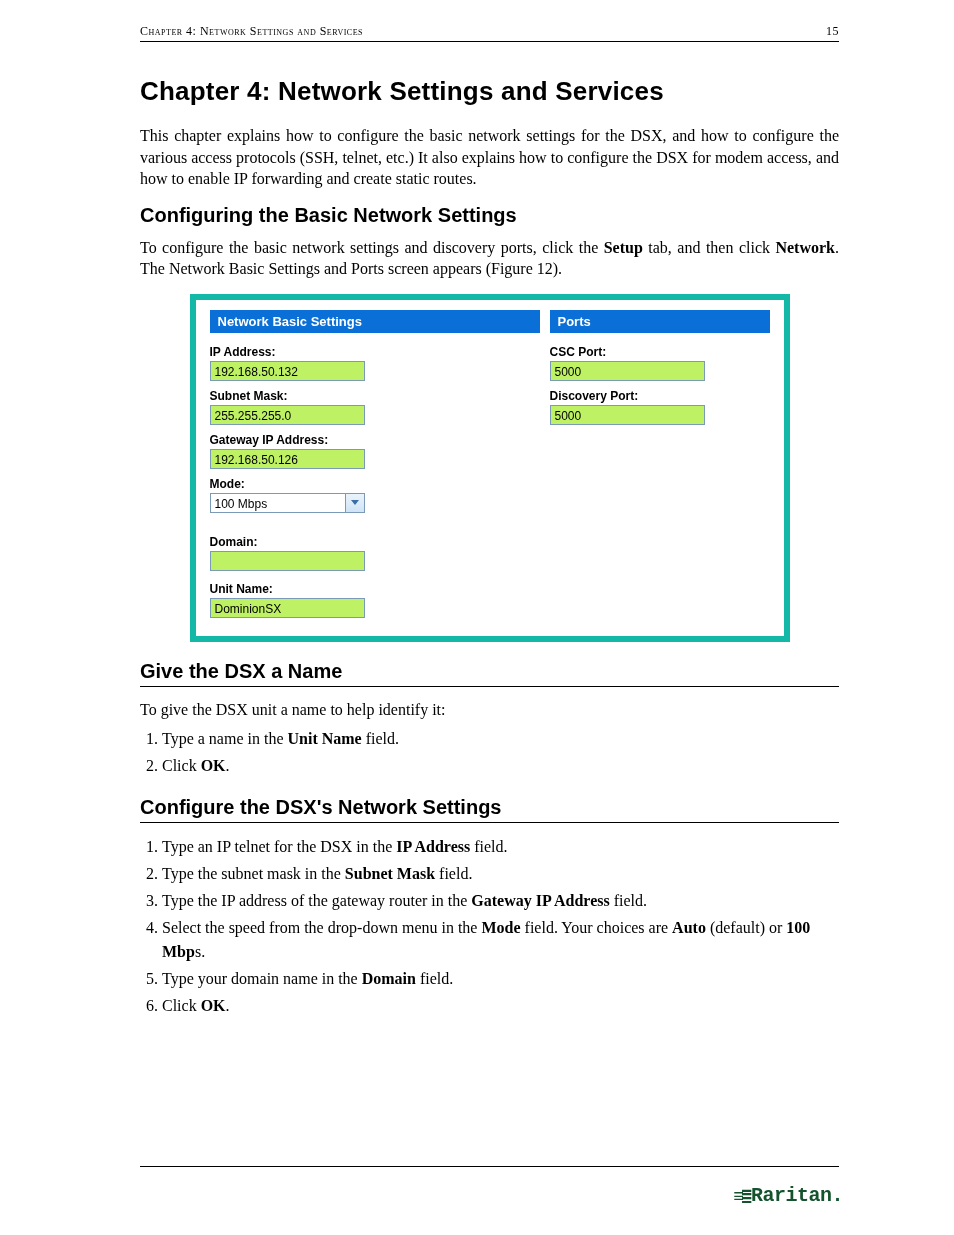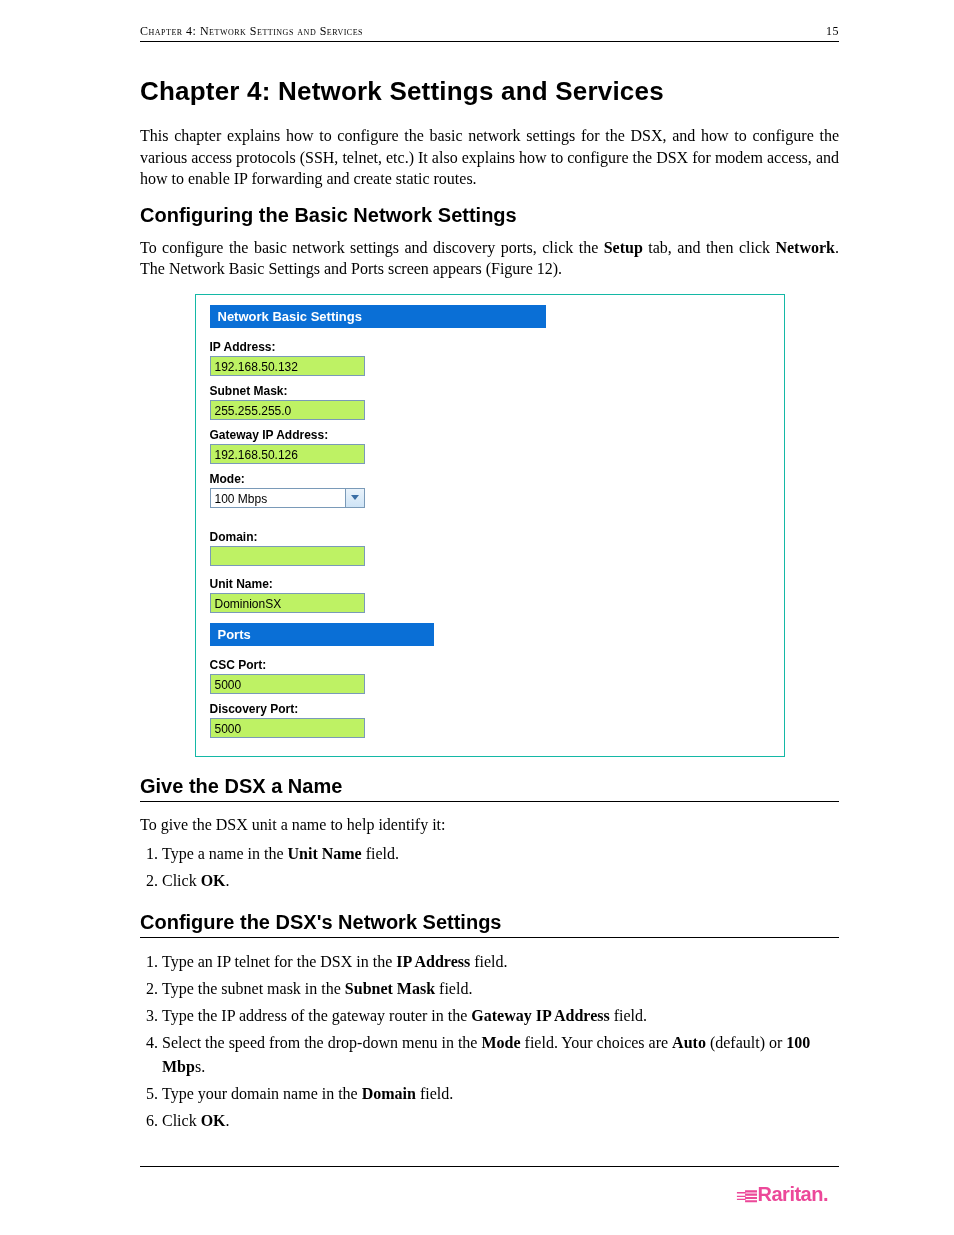--- a/index.html
+++ b/index.html
@@ -47,29 +47,28 @@
   }
   .h3 {
     font-family: Arial, Helvetica, sans-serif;
     font-weight: 900;
     font-size: 20px;
     border-bottom: 1px solid #000;
     padding-bottom: 3px;
     margin: 18px 0 12px 0;
   }
   .figure {
-    border: 1px solid #14b8a6;
+    border: 6px solid #14b8a6;
     margin: 14px auto 8px auto;
     width: 560px;
     padding: 10px 14px 18px 14px;
     font-family: Arial, Helvetica, sans-serif;
     font-size: 12px;
     display: flex;
     gap: 10px;
-    flex-direction: column;
   }
   .col-left { width: 60%; }
   .col-right { width: 40%; }
   .panel-header {
     background: #0a6fd6;
     color: #fff;
     font-weight: bold;
     padding: 4px 8px;
     margin-bottom: 12px;
     font-size: 13px;
@@ -130,26 +129,26 @@
   }
   .bold-inline { font-weight: bold; }
   .footer-rule {
     position: absolute;
     left: 140px; right: 115px;
     bottom: 68px;
     border-top: 1px solid #000;
   }
   .logo {
     position: absolute;
-    right: 126px;
+    right: 111px;
     bottom: 28px;
-    font-family: Liberation Sans, sans-serif;
+    font-family: Liberation Mono, monospace;
     font-weight: 900;
     font-size: 20px;
-    color: #ec4899;
+    color: #14532d;
     letter-spacing: -0.5px;
   }
   .logo .mark {
     font-size: 18px;
     vertical-align: -1px;
     letter-spacing: -3px;
     margin-right: 2px;
   }
 </style>
 </head>

